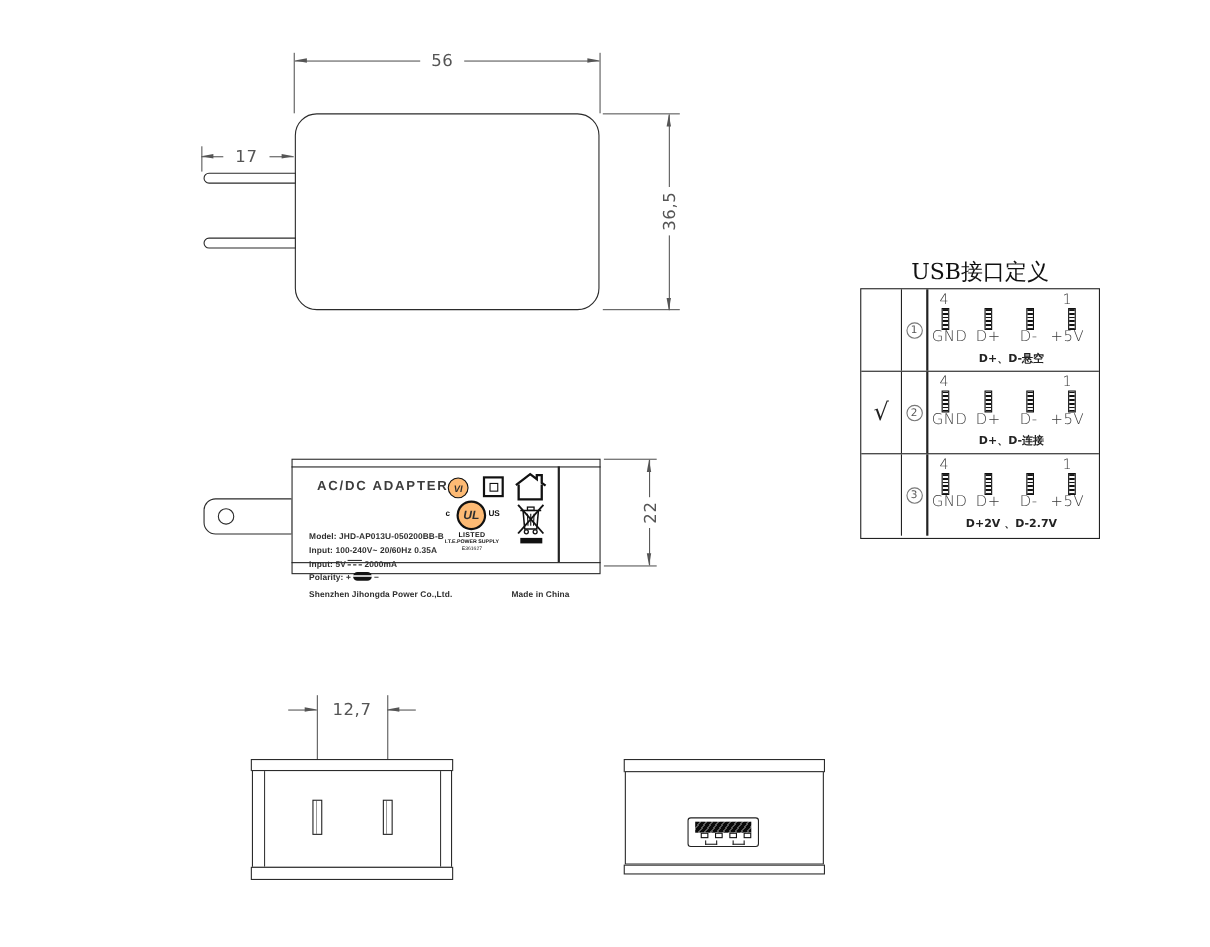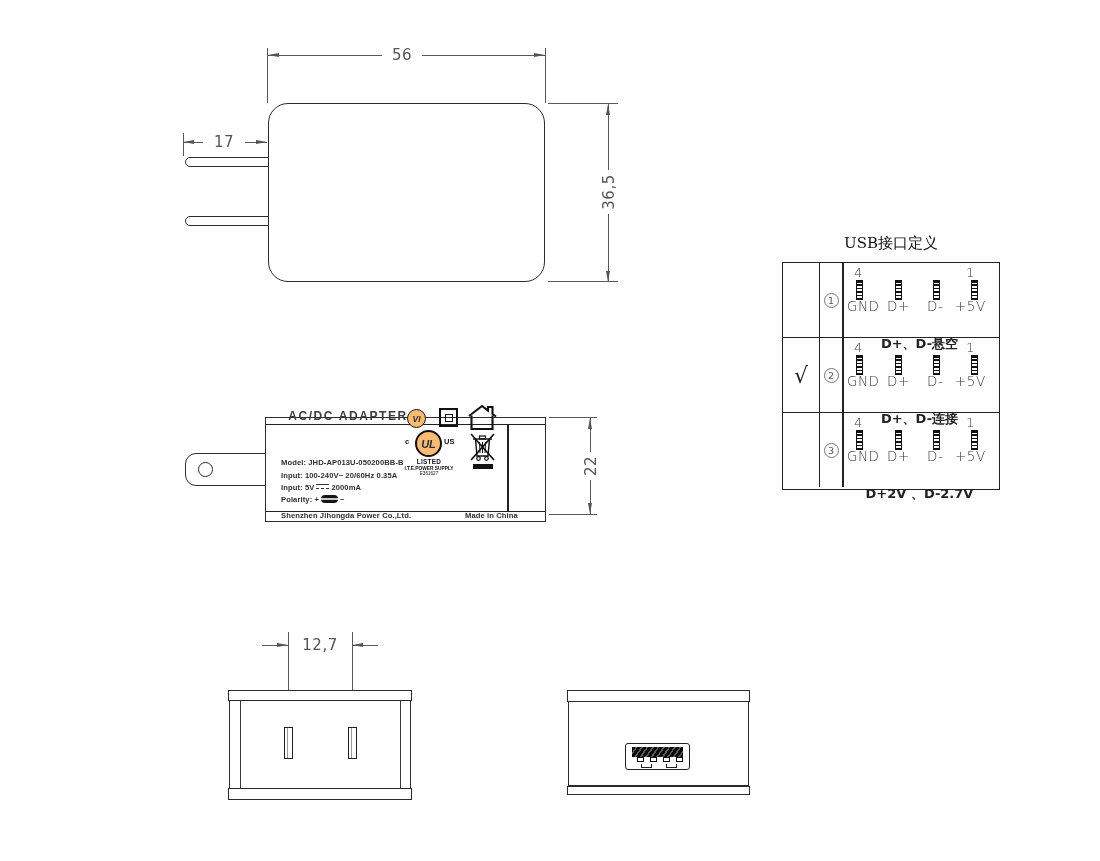--- a/index.html
+++ b/index.html
@@ -12,21 +12,21 @@
   .tri{position:absolute;width:0;height:0;}
   .tri.l{border-top:2.6px solid transparent;border-bottom:2.6px solid transparent;border-right:11px solid #555;}
   .tri.r{border-top:2.6px solid transparent;border-bottom:2.6px solid transparent;border-left:11px solid #555;}
   .tri.u{border-left:2.6px solid transparent;border-right:2.6px solid transparent;border-bottom:11px solid #555;}
   .tri.d{border-left:2.6px solid transparent;border-right:2.6px solid transparent;border-top:11px solid #555;}
   .dimtxt{position:absolute;font-size:15px;color:#555;letter-spacing:.5px;text-align:center;
           background:#fff;line-height:16px;height:16px;font-weight:400;}
   .dimv{transform:rotate(-90deg);}
   .outline{position:absolute;border:1.3px solid #2b2b2b;background:#fff;}
   
-  .lbl{position:absolute;left:270px;top:404px;width:237px;height:86px;
+  .lbl{position:absolute;left:270px;top:429px;width:237px;height:86px;
        font-family:"Liberation Sans",sans-serif;color:#2f2f2f;}
   .lbl .row{position:absolute;font-size:7.6px;font-weight:600;white-space:nowrap;letter-spacing:.1px;margin-top:32px;}
   .lbl .ttl{position:absolute;left:14px;top:5px;width:128px;text-align:center;font-size:12px;
             font-weight:700;letter-spacing:1.6px;color:#3d3d3d;}
   .dcsym{display:inline-block;width:13px;height:5px;border-top:1.5px solid #333;
          border-bottom:1.5px dashed #333;vertical-align:1px;margin:0 2px;}
   .pill{display:inline-block;width:17px;height:8px;border-radius:4px;vertical-align:-1px;margin:0 2px;
         background:linear-gradient(180deg,#141414 0 35%,#c9c9c9 35% 60%,#141414 60%);}
   .mark-circle{position:absolute;border:1.9px solid #111;border-radius:50%;display:flex;
                align-items:center;justify-content:center;background:#fdba74;}
@@ -41,23 +41,23 @@
   .c-check{width:37px;border-right:1.4px solid #222;display:flex;align-items:center;justify-content:center;
            font-size:22px;color:#222;}
   .c-num{width:24px;border-right:2px solid #222;display:flex;align-items:center;justify-content:center;}
   .circnum{width:15px;height:15px;border:1.2px solid #777;border-radius:50%;display:flex;align-items:center;
            justify-content:center;font-size:9.5px;color:#555;}
   .c-diag{flex:1;position:relative;font-weight:300;color:#3a3a3a;}
   .pinnum{position:absolute;font-size:13px;top:2px;}
   .pin{position:absolute;width:7px;height:20px;top:17px;border:1px solid #111;
        background:repeating-linear-gradient(180deg,#111 0 1.6px,#fafafa 1.6px 3.4px);}
   .pinlbl{position:absolute;top:35px;font-size:13.5px;letter-spacing:.5px;}
-  .note{position:absolute;top:72px;left:0;right:4px;text-align:center;font-size:13px;font-weight:600;color:#222;
+  .note{position:absolute;top:56px;left:0;right:4px;text-align:center;font-size:10px;font-weight:600;color:#222;
         font-family:"DejaVu Sans",sans-serif;}
-  .tbl-title{position:absolute;left:782px;top:234px;width:218px;text-align:center;font-size:15px;
+  .tbl-title{position:absolute;left:782px;top:234px;width:218px;text-align:center;font-size:20px;
              color:#111;font-family:"DejaVu Serif","Liberation Serif",serif;}
   
   .blade{position:absolute;width:9px;height:32px;border:1.3px solid #222;
          background:linear-gradient(90deg,#fff 0 2px,#9a9a9a 2px 3px,#fff 3px);}
   .tongue{position:absolute;left:632px;top:747px;width:51px;height:10px;
           background:repeating-linear-gradient(125deg,#0a0a0a 0 3px,#5a5a5a 3px 4.5px);}
   .usbpin{position:absolute;top:757px;width:7px;height:5px;border:1px solid #111;background:#fff;}
   .notch{position:absolute;top:764px;width:11px;height:4px;border:1px solid #222;border-top:none;background:#fff;}
 </style>
 </head>

